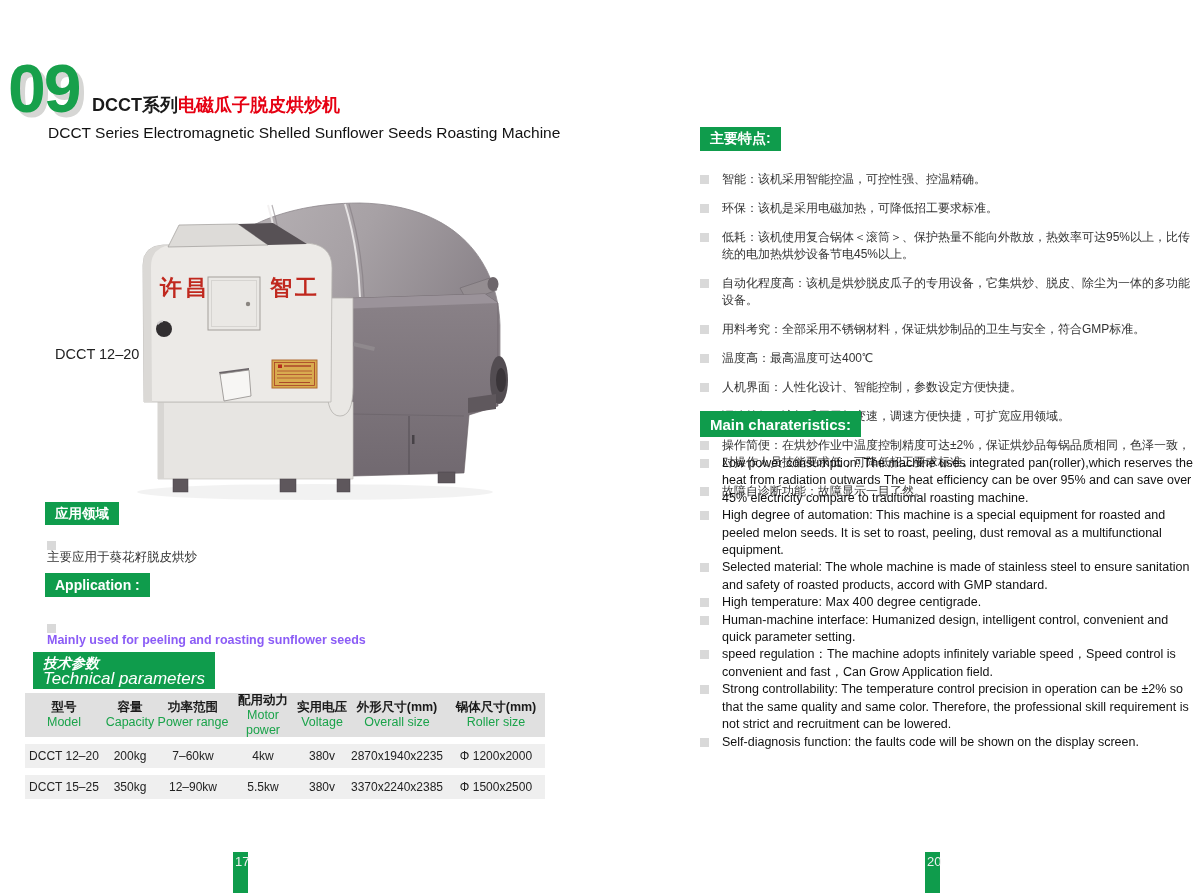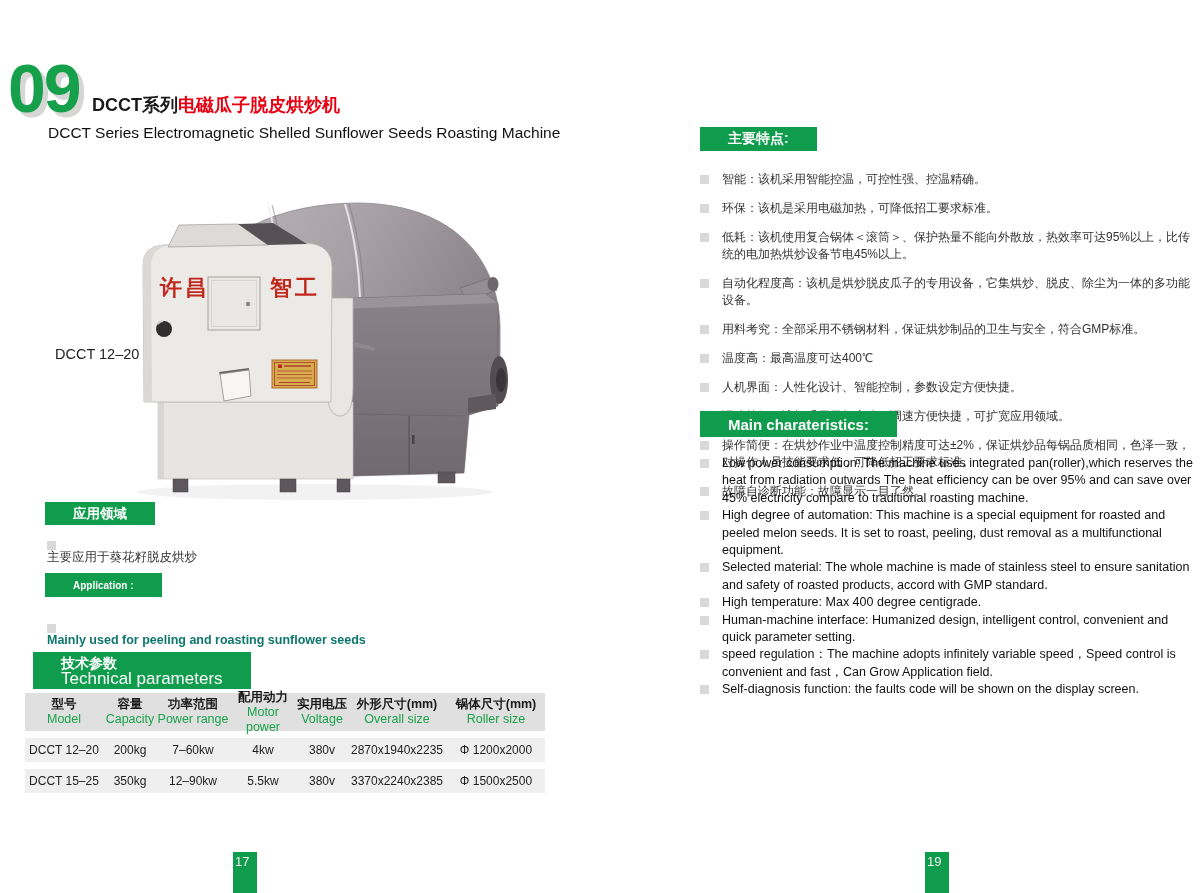--- a/index.html
+++ b/index.html
@@ -15,57 +15,57 @@
     left:8px; top:58px; font-size:68px; font-weight:800; line-height:60px;
     color:#17a04b; text-shadow:5px 5px 0 #d6d6d4; letter-spacing:-2px;
   }
   .title-line { left:92px; top:93px; font-size:18px; font-weight:bold; color:#1a1a1a; }
   .title-red { color:#e60012; }
   .title-en { left:48px; top:124px; font-size:15.5px; color:#111; }
 
   
   .gbox {
     background:#0f9c4c; color:#fff; font-weight:bold;
-    display:flex; align-items:center; padding:0 28px; white-space:nowrap;
+    display:flex; align-items:center; padding:0 10px; white-space:nowrap;
   }
   .gbox-features-zh { left:700px; top:127px; height:24px; font-size:14px; }
   .gbox-features-en { left:700px; top:411px; height:26px; font-size:15px; }
   .gbox-app-zh { left:45px; top:502px; height:23px; font-size:13.5px; }
-  .gbox-app-en { left:45px; top:573px; height:24px; font-size:10px; }
+  .gbox-app-en { left:45px; top:573px; height:24px; font-size:14px; }
   .gbox-tech {
     left:33px; top:652px; height:37px; font-size:14px;
-    flex-direction:column; align-items:flex-start; justify-content:center; line-height:16px;
+    flex-direction:column; align-items:flex-start; justify-content:center; line-height:16px;font-style:italic;
   }
   .gbox-tech .sub { font-size:17px; font-weight:normal; }
 
   
   .blist { display:flex; flex-direction:column; }
   .b-item { display:flex; }
   .b-sq { width:9px; height:9px; background:#d9d9d9; margin-top:4px; margin-right:13px; flex:none; }
   .blist-zh { left:700px; top:171px; width:492px; font-size:12px; line-height:17px; color:#333;gap:12px; }
   .blist-en { left:700px; top:455px; width:494px; font-size:12.5px; line-height:17.4px; color:#111; }
   .b-single { left:47px; font-size:12.5px; line-height:15px; color:#333; display:flex;flex-direction:column; }
-  .b-single.app-en { font-weight:bold; color:#0f766e; }
+  .b-single.app-en { font-weight:bold; color:#8b5cf6; }
 
   
   .model-label { left:55px; top:346px; font-size:14.5px; color:#222; }
 
   
   .tbl { left:25px; top:693px; width:520px; font-size:12px; }
-  .tbl-head { display:flex; background:#e0e0e0; height:38px; align-items:center; }
+  .tbl-head { display:flex; background:#e0e0e0; height:44px; align-items:center; }
   .th { text-align:center; }
   .th-zh { font-weight:bold; color:#1a1a1a; font-size:12.5px; line-height:15px; }
   .th-en { color:#1aa34a; font-size:12.5px; line-height:15px; }
   .tbl-row { display:flex; background:#efefef; height:24px; align-items:center; margin-top:7px; }
   .td { text-align:center; color:#222; }
   .c0{width:78px}.c1{width:54px}.c2{width:72px}.c3{width:68px}.c4{width:50px}.c5{width:100px}.c6{width:98px}
 
   
   .pbadge {
-    top:852px; width:24px; height:41px; background:#0f9c4c;
+    top:852px; width:15px; height:41px; background:#0f9c4c;
     color:#efefef; font-size:13px; padding:2px 0 0 2px;
   }
   .pbadge-right { left:925px; }
   .pbadge-left { left:233px; }
 
   svg text { font-family:"Liberation Sans", sans-serif; }
 </style>
 </head>
 <body>
 
@@ -310,18 +310,22 @@
   <div class="b-item">
       <span class="b-sq"></span>
       <span>Human-machine interface: Humanized design, intelligent control, convenient and quick parameter setting.</span>
     </div>
   <div class="b-item">
       <span class="b-sq"></span>
       <span>speed regulation：The machine adopts infinitely variable speed，Speed control is convenient and fast，Can Grow Application field.</span>
     </div>
   <div class="b-item">
       <span class="b-sq"></span>
+      <span>Strong controllability: The temperature control precision in operation can be ±2% so that the same quality and same color. Therefore, the professional skill requirement is not strict and recruitment can be lowered.</span>
+    </div>
+  <div class="b-item">
+      <span class="b-sq"></span>
       <span>Self-diagnosis function: the faults code will be shown on the display screen.</span>
     </div>
 </div>
 
 <div class="abs pbadge pbadge-left">17</div>
-<div class="abs pbadge pbadge-right">19</div>
+<div class="abs pbadge pbadge-right">20</div>
 
 </body></html>

